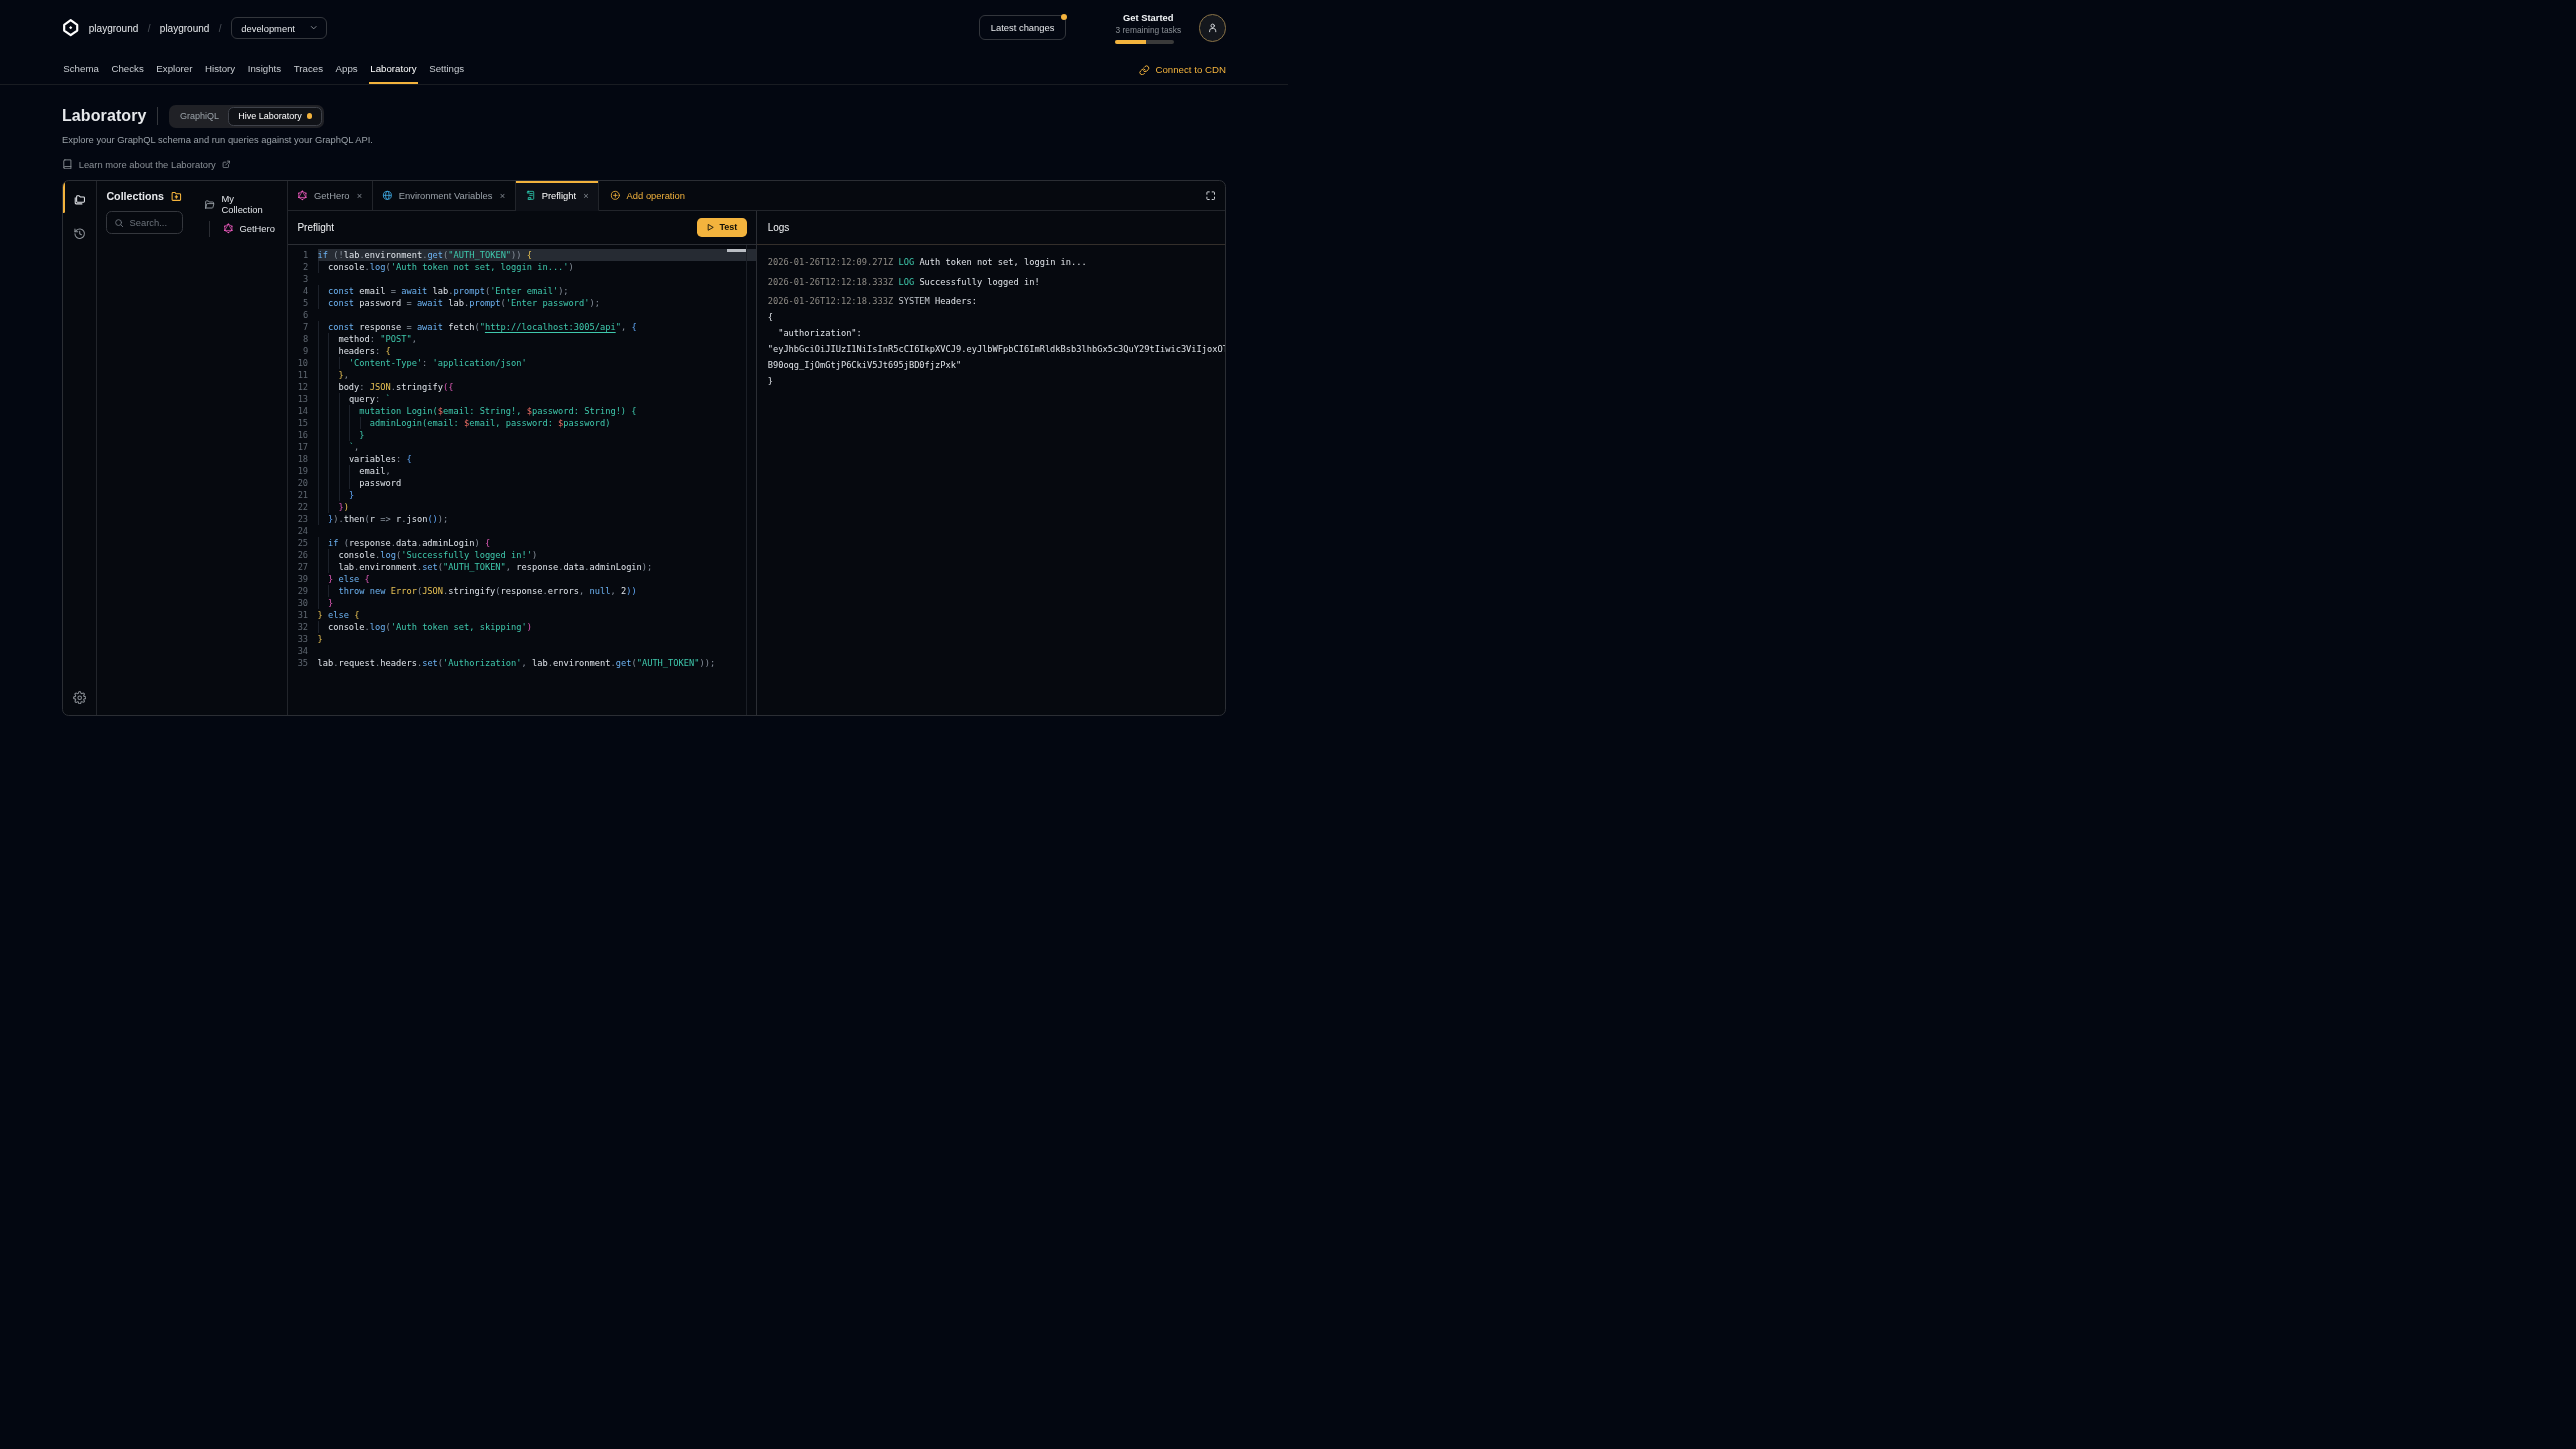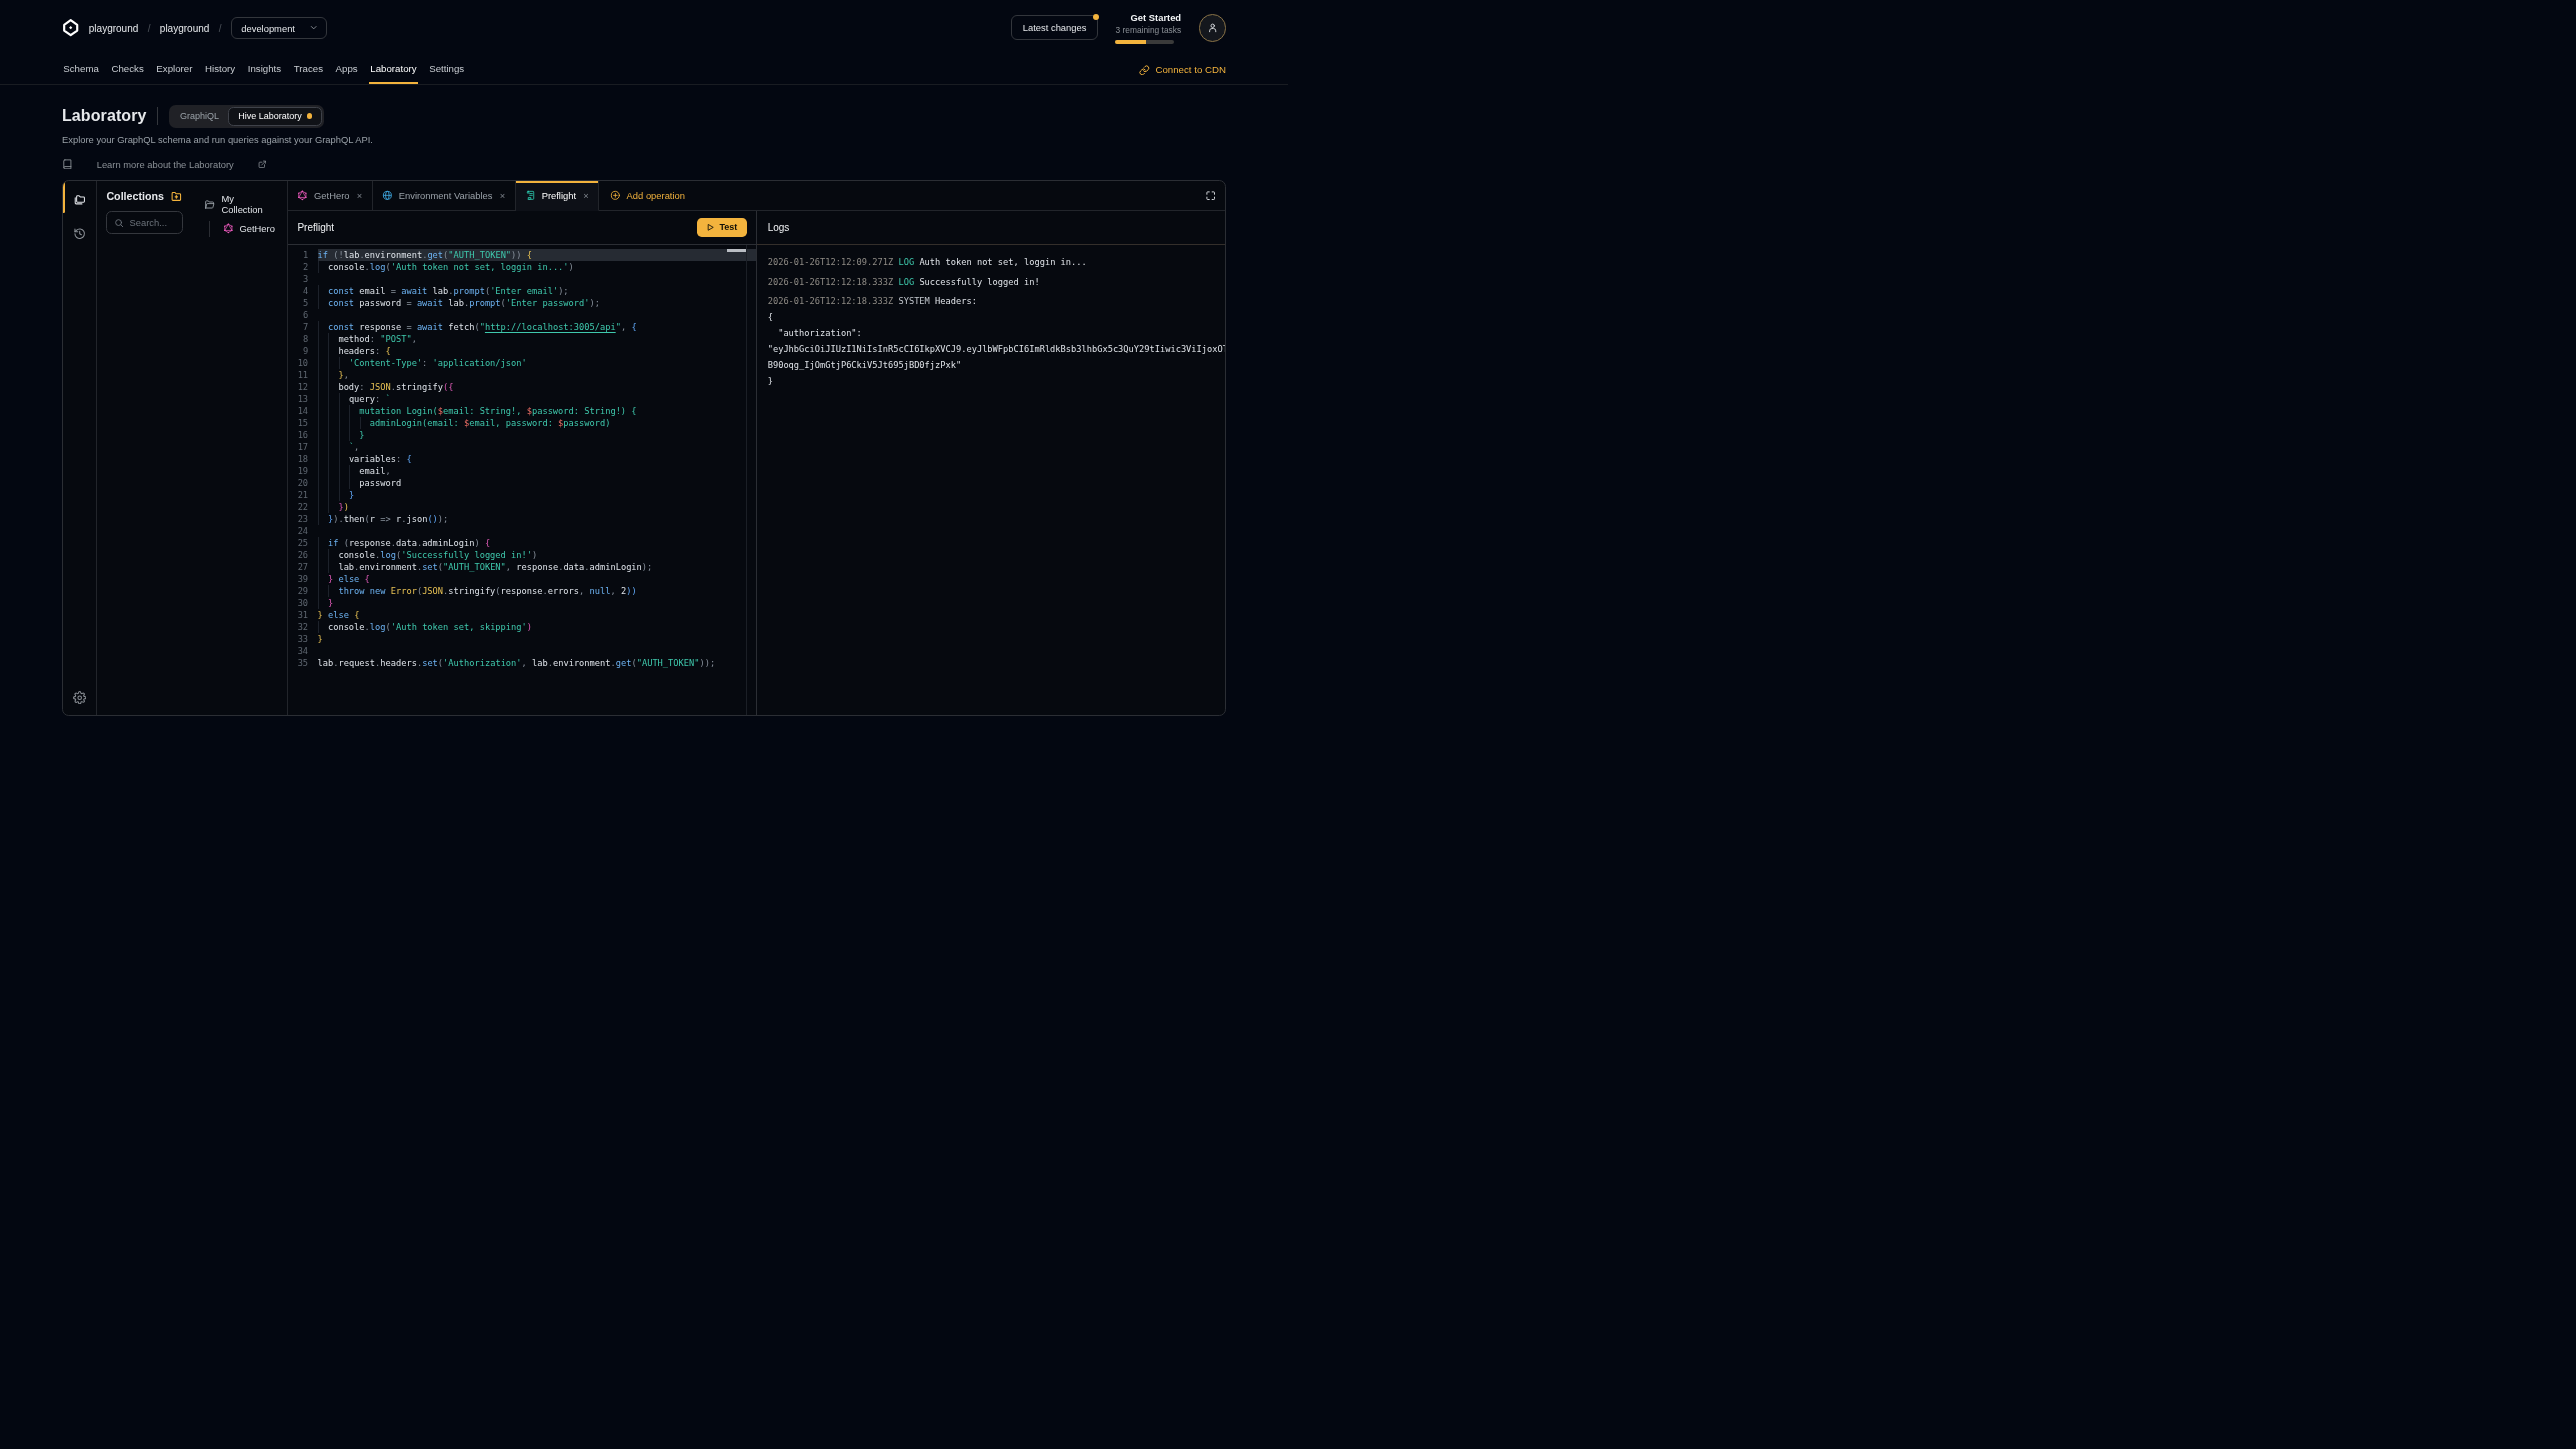--- a/index.html
+++ b/index.html
@@ -10,21 +10,21 @@
   
   .hdr { height:56px; padding:0 62px; display:flex; align-items:center; justify-content:space-between; }
   .crumbs { display:flex; align-items:center; gap:9.4px; font-size:10px; }
   .crumb-sep { color:#4b5058; font-size:10px; }
   .target-pill { border:0.7px solid #33363c; border-radius:6px; padding:4.7px 8px 4.7px 9.4px;
     display:flex; align-items:center; gap:14px; font-size:9.4px; cursor:pointer; }
   .hdr-right { display:flex; align-items:center; gap:17.4px; }
   .btn-outline { position:relative; border:0.7px solid #33363c; border-radius:6px; background:transparent;
     color:#e7e9ec; font-size:9.4px; padding:6px 10.7px; font-family:inherit; cursor:pointer; }
   .notif-dot { position:absolute; top:-2.7px; right:-2px; width:6px; height:6px; border-radius:50%; background:#f3b33d; }
-  .getstarted { text-align:right; }
+  .getstarted { text-align:center;margin-left:32px; }
   .gs-title { font-size:9.4px; font-weight:bold; color:#f2f4f6; }
   .gs-sub { font-size:8.4px; color:#8b9096; margin-top:2px; }
   .gs-bar { margin-top:4.7px; width:59px; height:3.4px; border-radius:2px; background:#3a3a3a; overflow:hidden; }
   .gs-fill { height:100%; background:#f3b33d; }
   .avatar { width:27.5px; height:27.5px; border-radius:50%; border:1.3px solid #8a7347; background:#14171d;
     display:flex; align-items:center; justify-content:center; cursor:pointer; }
 
   
   .nav-wrap { border-bottom:0.7px solid #191c22; padding:0 62px; display:flex; justify-content:space-between; align-items:stretch; }
   .nav { display:flex; gap:10px; list-style:none; }
@@ -35,21 +35,21 @@
   
   .lab-head { padding:20px 62px 0; display:flex; justify-content:space-between; align-items:flex-start; }
   .lab-title-row { display:flex; align-items:center; gap:10.7px; }
   .lab-title { font-size:16px; font-weight:bold; letter-spacing:0.1px; }
   .vdiv { width:0.7px; height:17.4px; background:#33363c; }
   .mode-toggle { background:#202126; border-radius:6.7px; padding:2px; display:flex; align-items:center; }
   .mode-opt { font-size:9px; color:#9aa1a8; padding:4px 9.4px; border-radius:5.4px; cursor:pointer; display:flex; align-items:center; gap:5.4px; }
   .mode-opt.active { background:#101217; border:0.7px solid #3f424a; color:#fff; padding:3.4px 8.7px; }
   .mode-dot { width:5.4px; height:5.4px; border-radius:50%; background:#f3b33d; }
   .lab-desc { font-size:9.4px; color:#9aa1a8; margin:6.7px 62px 0; }
-  .learn-row { margin:13.4px 62px 0; display:flex; align-items:center; gap:24px; color:#8b9197; font-size:9.4px; cursor:pointer; }
+  .learn-row { margin:13.4px 62px 0; display:flex; align-items:center; gap:6px; color:#8b9197; font-size:9.4px; cursor:pointer; }
   .lab-head-right { display:flex; flex-direction:column; align-items:flex-end; gap:9.4px; }
   .endpoint-row { display:flex; align-items:center; gap:16px; }
   .btn-endpoint { border:0.7px solid #3a3d43; border-radius:6px; background:transparent; color:#f2f4f6;
     font-size:9.7px; padding:6.7px 12px; font-family:inherit; cursor:pointer; }
   .mock-label { font-size:9.7px; font-weight:bold; color:#f2f4f6; }
   .seg-row { display:flex; align-items:center; gap:8px; }
   .seg-label { font-size:9.4px; font-weight:bold; color:#f2f4f6; }
   .seg { background:#26272c; border-radius:5.4px; padding:1.3px; display:flex; }
   .seg-opt { font-size:9px; color:#8b9096; padding:4px 8px; border-radius:4px; cursor:pointer; }
   .seg-opt.active { background:#37393f; color:#fff; }

